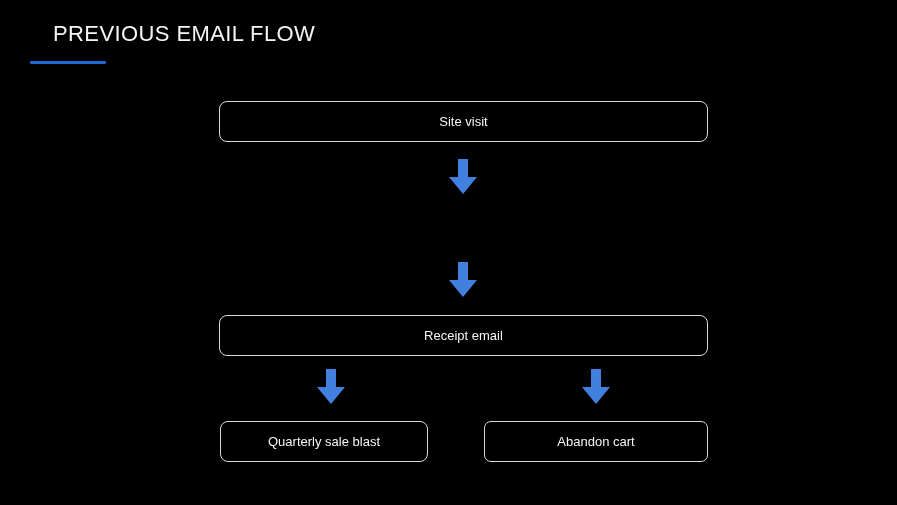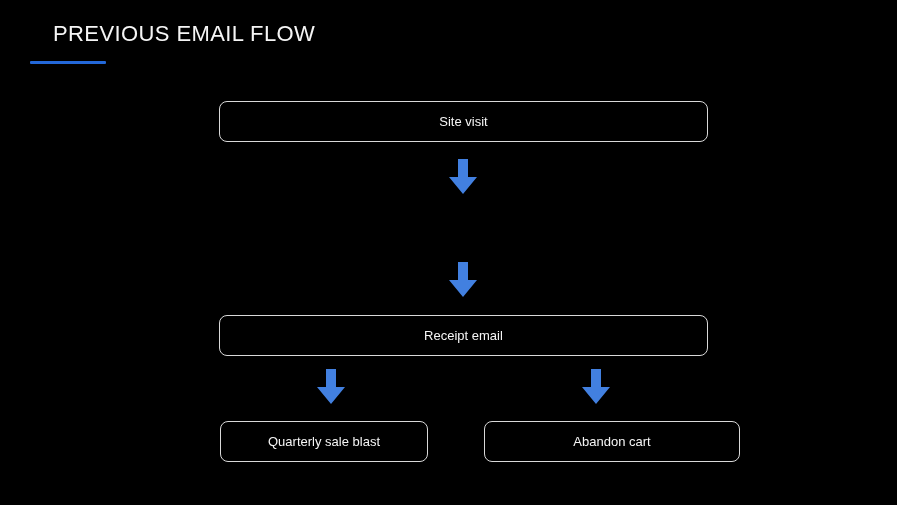--- a/index.html
+++ b/index.html
@@ -48,21 +48,21 @@
     color: var(--text, #f5f5f5);
     font-size: 13px;
     font-weight: 400;
     white-space: nowrap;
   }
   .node-wide  { left: 219px; width: 489px; }
   .node-1 { top: 101px; }
   .node-2 { top: 208px; }
   .node-3 { top: 315px; }
   .node-4 { left: 220px; top: 421px; width: 208px; }
-  .node-5 { left: 484px; top: 421px; width: 256px; }
+  .node-5 { left: 484px; top: 421px; width: 224px; border-radius: 7px; }
   .arrow {
     position: absolute;
     width: 30px;
     height: 35px;
     color: var(--accent, #4280e0);
   }
   .arrow svg { display: block; width: 100%; height: 100%; }
   .arrow-1 { left: 448px; top: 159px; }
   .arrow-2 { left: 448px; top: 262px; }
   .arrow-3 { left: 316px; top: 369px; }

